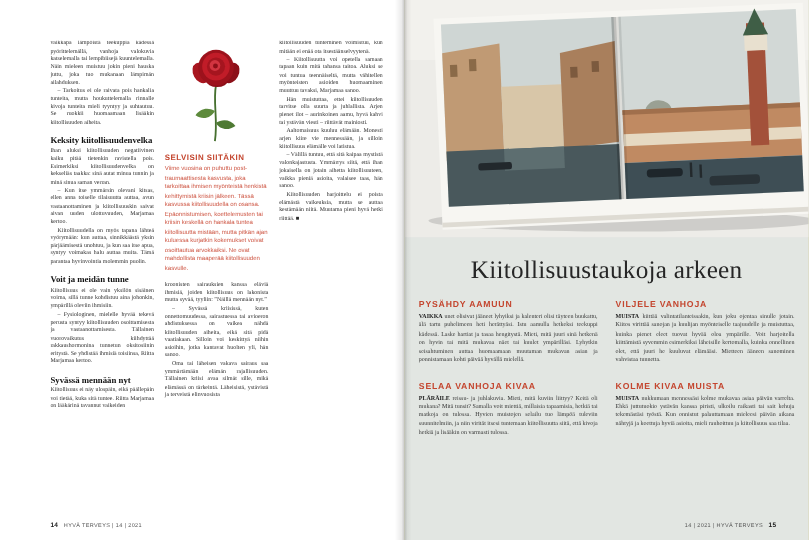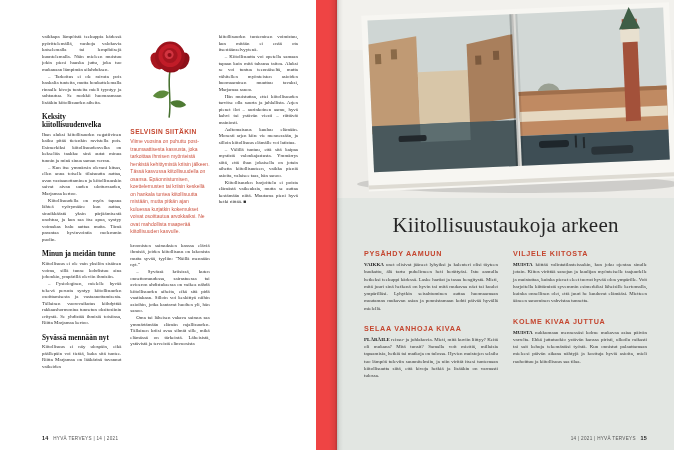--- a/index.html
+++ b/index.html
@@ -1,17 +1,17 @@
 <!DOCTYPE html>
 <html style="--accent: #c4462f; --right-bg: #e2e6e2;"><head>
 <meta charset="utf-8">
 <style>
   html,body{margin:0;padding:0;background:#9a9a9a;}
   .spread{position:relative;width:674px;height:450px;display:flex;overflow:hidden;
-          font-family:"Liberation Serif",serif;background:#ef4444;gap:21px;}
+          font-family:"Liberation Serif",serif;background:#fef9c3;}
   
   .page-left{width:337px;height:450px;background:#fff;position:relative;
              box-sizing:border-box;padding:34px 18px 20px 42px;}
   .cols{display:flex;gap:9px;height:382px;overflow:hidden;}
   .col{flex:1;min-width:0;}
   .col p{margin:0 0 0.5px;font-size:4.9px;line-height:1.33;color:#2b2b2b;
          text-align:justify;text-indent:6px;}
   .col p.noindent{text-indent:0;}
   .xhead{font-size:7.3px;font-weight:bold;color:#111;margin:7px 0 2.5px;
          line-height:1.1;font-family:"Liberation Serif",serif;}
@@ -24,21 +24,21 @@
   .footer{position:absolute;bottom:9px;font-family:"Liberation Sans",sans-serif;
           font-size:4.6px;color:#555;letter-spacing:0.3px;}
   .footer .pgnum{font-weight:bold;color:#222;font-size:5.4px;margin:0 3px 0 0;}
   .footer-left{left:42px;}
   
   .page-right{width:337px;height:450px;background:var(--right-bg,#e2e6e2);
               position:relative;box-sizing:border-box;}
   .photo{width:337px;height:198px;overflow:hidden;line-height:0;}
   .guide-title{font-family:"Liberation Serif",serif;font-weight:400;font-size:21px;
                color:#262626;text-align:center;margin:15px 0 11px;letter-spacing:0.2px;}
-  .guide-cols{display:flex;gap:15px;padding:0 27px;}
+  .guide-cols{display:flex;gap:15px;padding:0 12px;}
   .gcol{flex:1;min-width:0;}
   .gsec{margin-bottom:12px;}
   .sec-head{color:var(--accent,#c4462f);font-family:"Liberation Sans",sans-serif;
             font-weight:bold;font-size:7.2px;letter-spacing:0.7px;margin:0 0 3px;}
   .sec-body{margin:0;font-size:5px;line-height:1.45;color:#333;text-align:justify;}
   .sec-body .lead{font-weight:bold;color:#222;}
   .footer-right{right:27px;text-align:right;}
   .footer-right .pgnum{margin:0 0 0 3px;}
   
   .fold{position:absolute;left:329px;top:0;width:14px;height:450px;pointer-events:none;
@@ -53,21 +53,21 @@
   <div class="page-left">
     <div class="cols">
 
       <div class="col">
         <p class="noindent">vaikkapa lämpöistä teekuppia kädessä pyörittelemällä, vanhoja valokuvia katselemalla tai lempibiisejä kuuntelemalla. Näin mieleen muistuu jokin pieni hauska juttu, joka tuo mukanaan lämpimän ailahduksen.</p>
         <p>– Tarkoitus ei ole raivata pois hankalia tunteita, mutta houkuttelemalla rinnalle kivoja tunteita mieli tyyntyy ja suhtautuu. Se ruokkii huomaamaan lisääkin kiitollisuuden aiheita.</p>
         <h3 class="xhead">Keksity kiitollisuudenvelka</h3>
         <p class="noindent">Ihan aluksi kiitollisuuden negatiivinen kaiku pitää tietenkin ravistella pois. Esimerkiksi kiitollisuudenvelka on kekseliäs taakka: sinä autat minua tunnin ja minä sinua saman verran.</p>
         <p>– Kun itse ymmärsin olevani kitsas, ellen anna toiselle tilaisuutta auttaa, avun vastaanottaminen ja kiitollisuuskin saivat aivan uuden ulottuvuuden, Marjamaa kertoo.</p>
         <p>Kiitollisuudella on myös tapana lähteä vyörymään: kun auttaa, sinnikkäästä yksin pärjäämisestä unohtuu, ja kun saa itse apua, syntyy voimakas halu auttaa muita. Tämä parantaa hyvinvointia molemmin puolin.</p>
-        <h3 class="xhead">Minun ja meidän tunne</h3>
+        <h3 class="xhead">Voit ja meidän tunne</h3>
         <p class="noindent">Kiitollisuus ei ole vain yksilön sisäinen voima, sillä tunne kohdistuu aina johonkin, ympärillä oleviin ihmisiin.</p>
         <p>– Fysiologinen, mielelle hyvää tekevä perusta syntyy kiitollisuuden osoittamisesta ja vastaanottamisesta. Tällainen vuorovaikutus kiihdyttää rakkaushormonina tunnetun oksitosiinin eritystä. Se yhdistää ihmisiä toisiinsa, Riitta Marjamaa kertoo.</p>
         <h3 class="xhead">Syvässä mennään nyt</h3>
         <p class="noindent">Kiitollisuus ei näy ulospäin, eikä päällepäin voi tietää, kuka sitä tuntee. Riitta Marjamaa on lääkärinä tavannut vaikeiden</p>
       </div>
 
       <div class="col">
         <div class="rose-wrap">
           <svg width="54" height="84" viewBox="0 0 60 92" aria-hidden="true">
             <path d="M30 38 C27 54 32 70 29 90" stroke="#46702f" stroke-width="1.7" fill="none"></path>
@@ -159,25 +159,25 @@
           <h2 class="sec-head">PYSÄHDY AAMUUN</h2>
           <p class="sec-body"><span class="lead">VAIKKA</span> <span>unet olisivat jääneet lyhyiksi ja kalenteri olisi täyteen buukattu, älä tartu puhelimeen heti herättyäsi. Istu aamulla hetkeksi teekuppi kädessä. Laske hartiat ja tasaa hengitystä. Mieti, mitä juuri sinä hetkenä on hyvin tai mitä mukavaa näet tai kuulet ympärilläsi. Lyhytkin seisahtuminen auttaa huomaamaan muutaman mukavan asian ja ponnistamaan kohti päivää hyvällä mielellä.</span></p>
         </section>
         <section class="gsec">
           <h2 class="sec-head">SELAA VANHOJA KIVAA</h2>
           <p class="sec-body"><span class="lead">PLÄRÄILE</span> <span>reissu- ja juhlakuvia. Mieti, mitä kuviin liittyy? Keitä oli mukana? Mitä tunsit? Samalla voit miettiä, millaisia tapaamisia, hetkiä tai matkoja on tulossa. Hyvien muistojen selailu tuo lämpöä tuleviin suunnitelmiin, ja niin virität itsesi tuntemaan kiitollisuutta siitä, että kivoja hetkiä ja lisääkin on varmasti tulossa.</span></p>
         </section>
       </div>
       <div class="gcol">
         <section class="gsec">
-          <h2 class="sec-head">VILJELE KIITOSTA</h2>
+          <h2 class="sec-head">VILJELE VANHOJA</h2>
           <p class="sec-body"><span class="lead">MUISTA</span> <span>kiittää valintatilanteissakin, kun joku ojentaa sinulle jotain. Kiitos virittää sanojan ja kuulijan myönteiselle taajuudelle ja muistuttaa, kuinka pienet eleet tuovat hyvää oloa ympärille. Voit harjoitella kiittämistä syvemmin esimerkiksi läheisille kertomalla, kuinka onnellinen olet, että juuri he kuuluvat elämääsi. Mietteen ääneen sanominen vahvistaa tunnetta.</span></p>
         </section>
         <section class="gsec">
-          <h2 class="sec-head">KOLME KIVAA JUTTUA</h2>
+          <h2 class="sec-head">KOLME KIVAA MUISTA</h2>
           <p class="sec-body"><span class="lead">MUISTA</span> <span>nukkumaan mennessäsi kolme mukavaa asiaa päivän varrelta. Ehkä juttutuokio ystävän kanssa piristi, ulkoilu raikasti tai sait kehuja tekemästäsi työstä. Kun onnistut palauttamaan mieleesi päivän aikana nähtyjä ja koettuja hyviä asioita, mieli rauhoittuu ja kiitollisuus saa tilaa.</span></p>
         </section>
       </div>
     </div>
 
     <div class="footer footer-right">
       <span>14 | 2021 | HYVÄ TERVEYS</span>
       <span class="pgnum">15</span>
     </div>
   </div>

